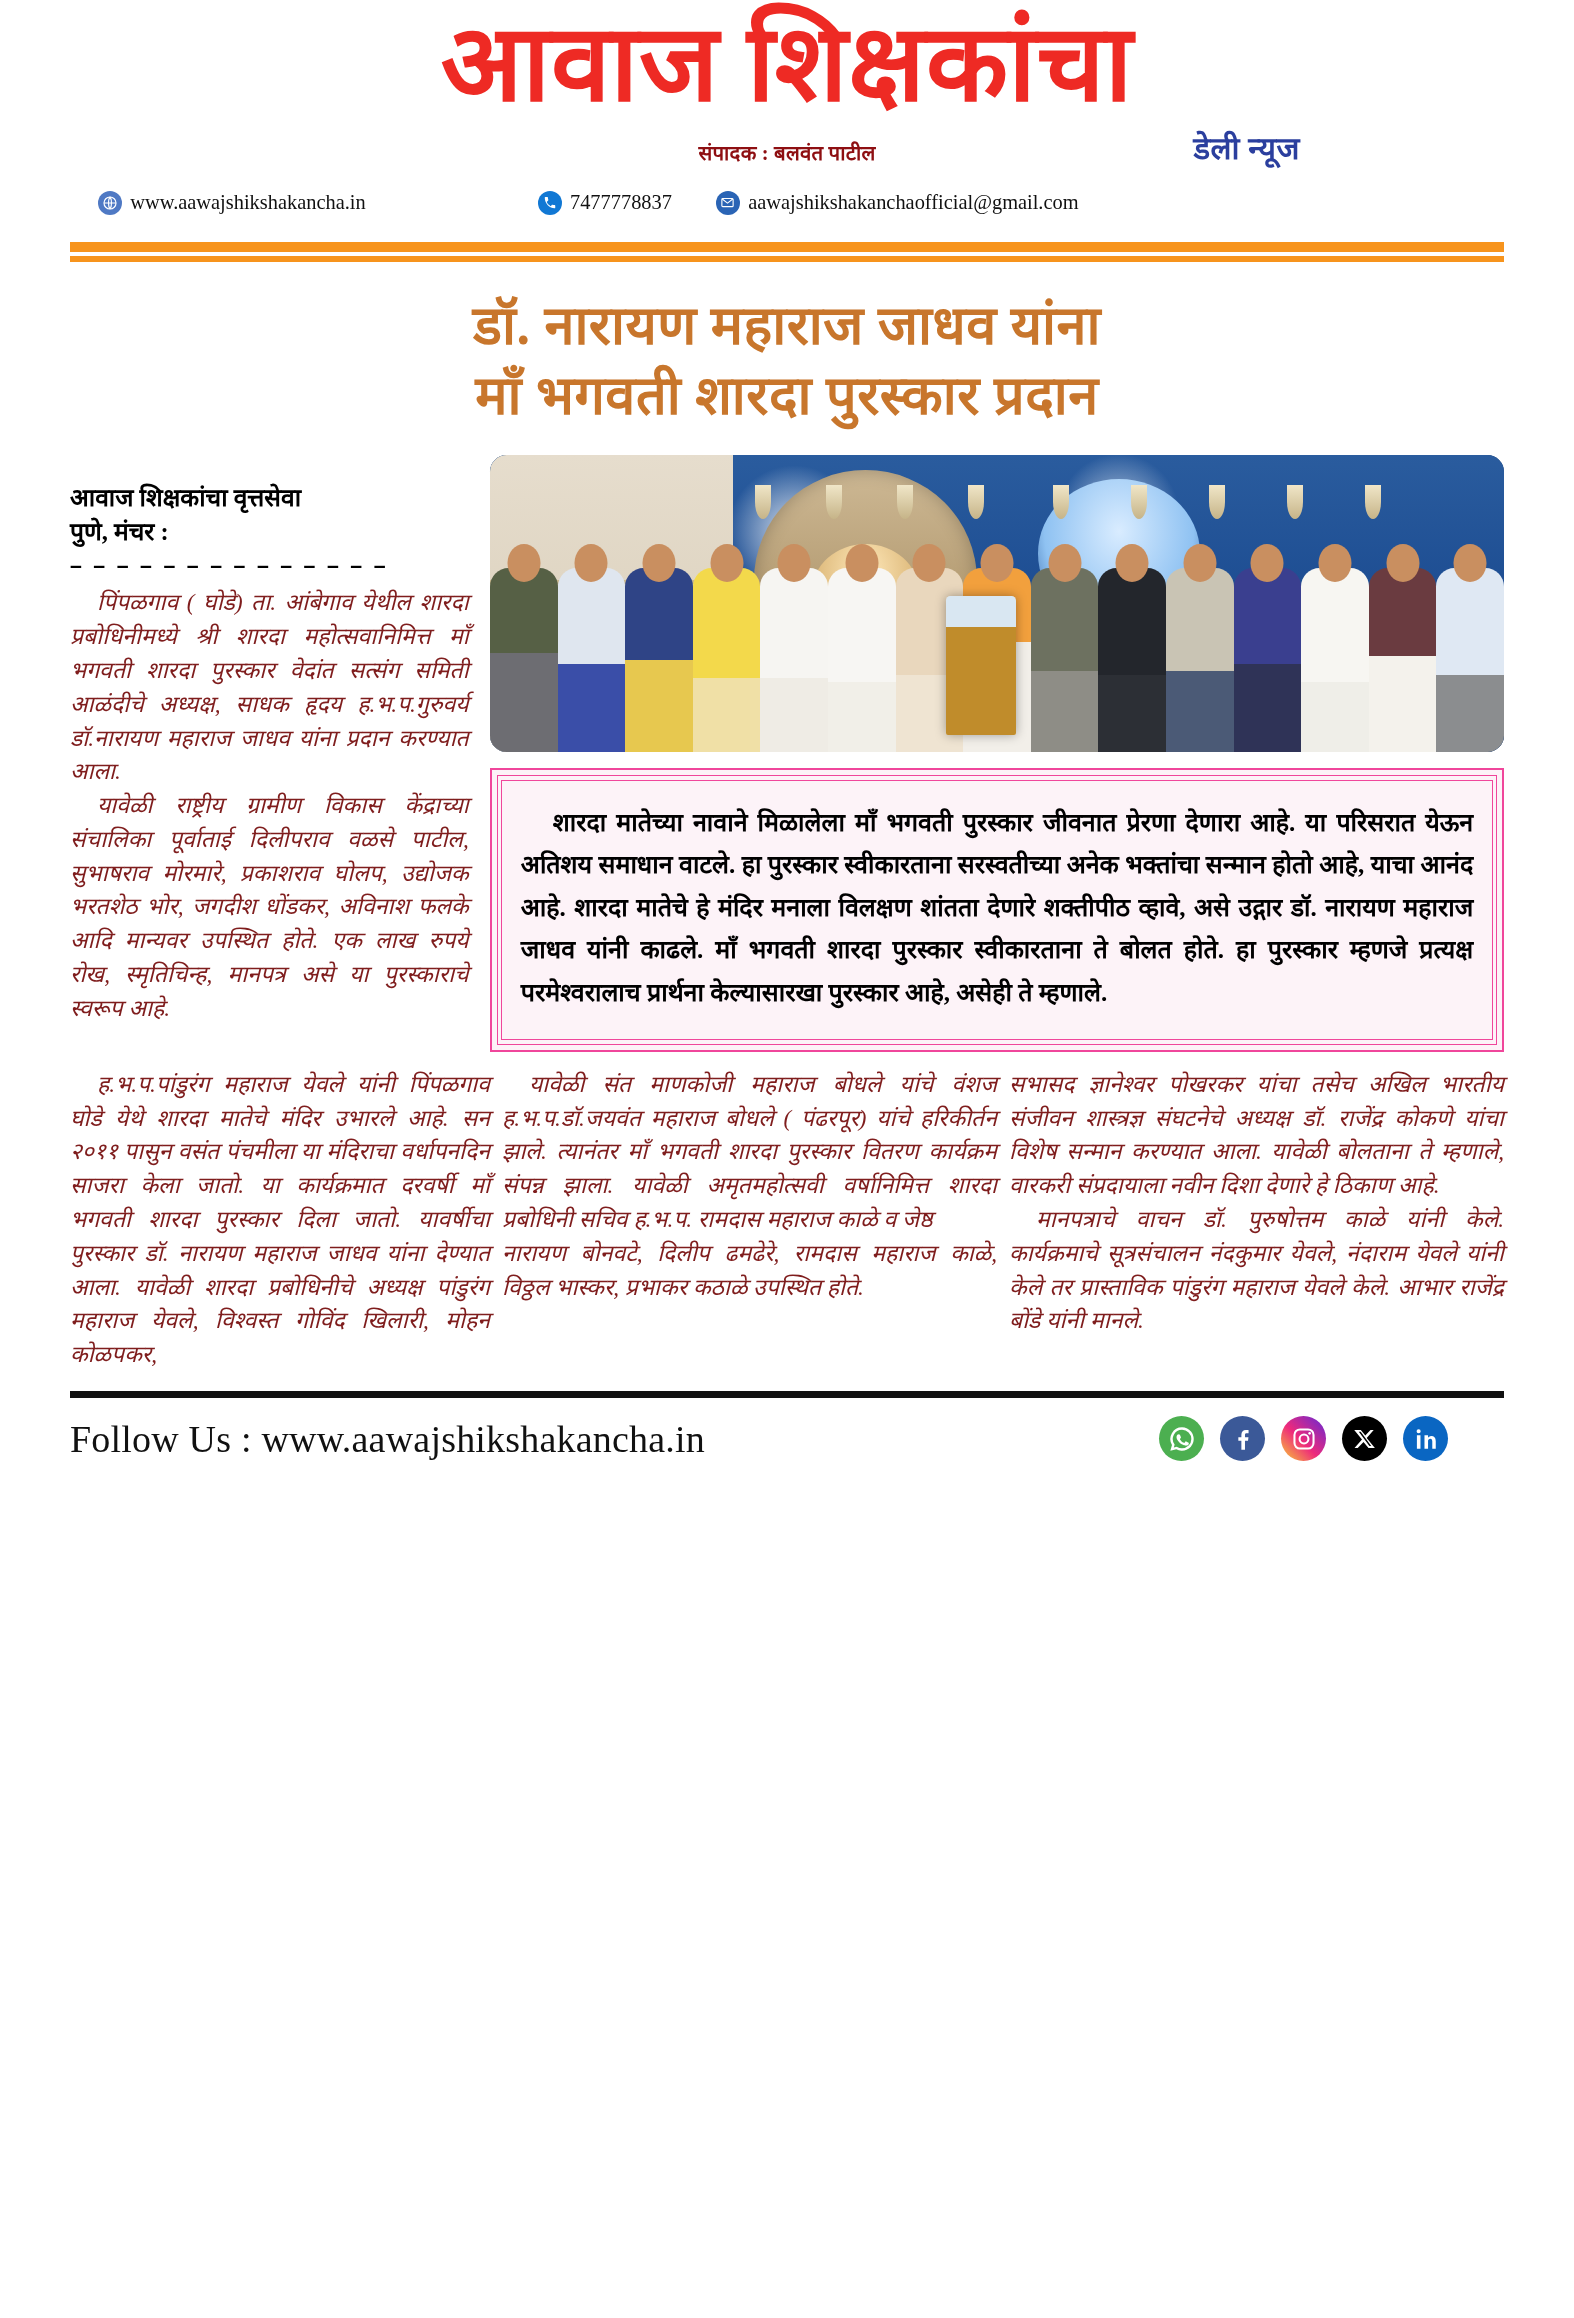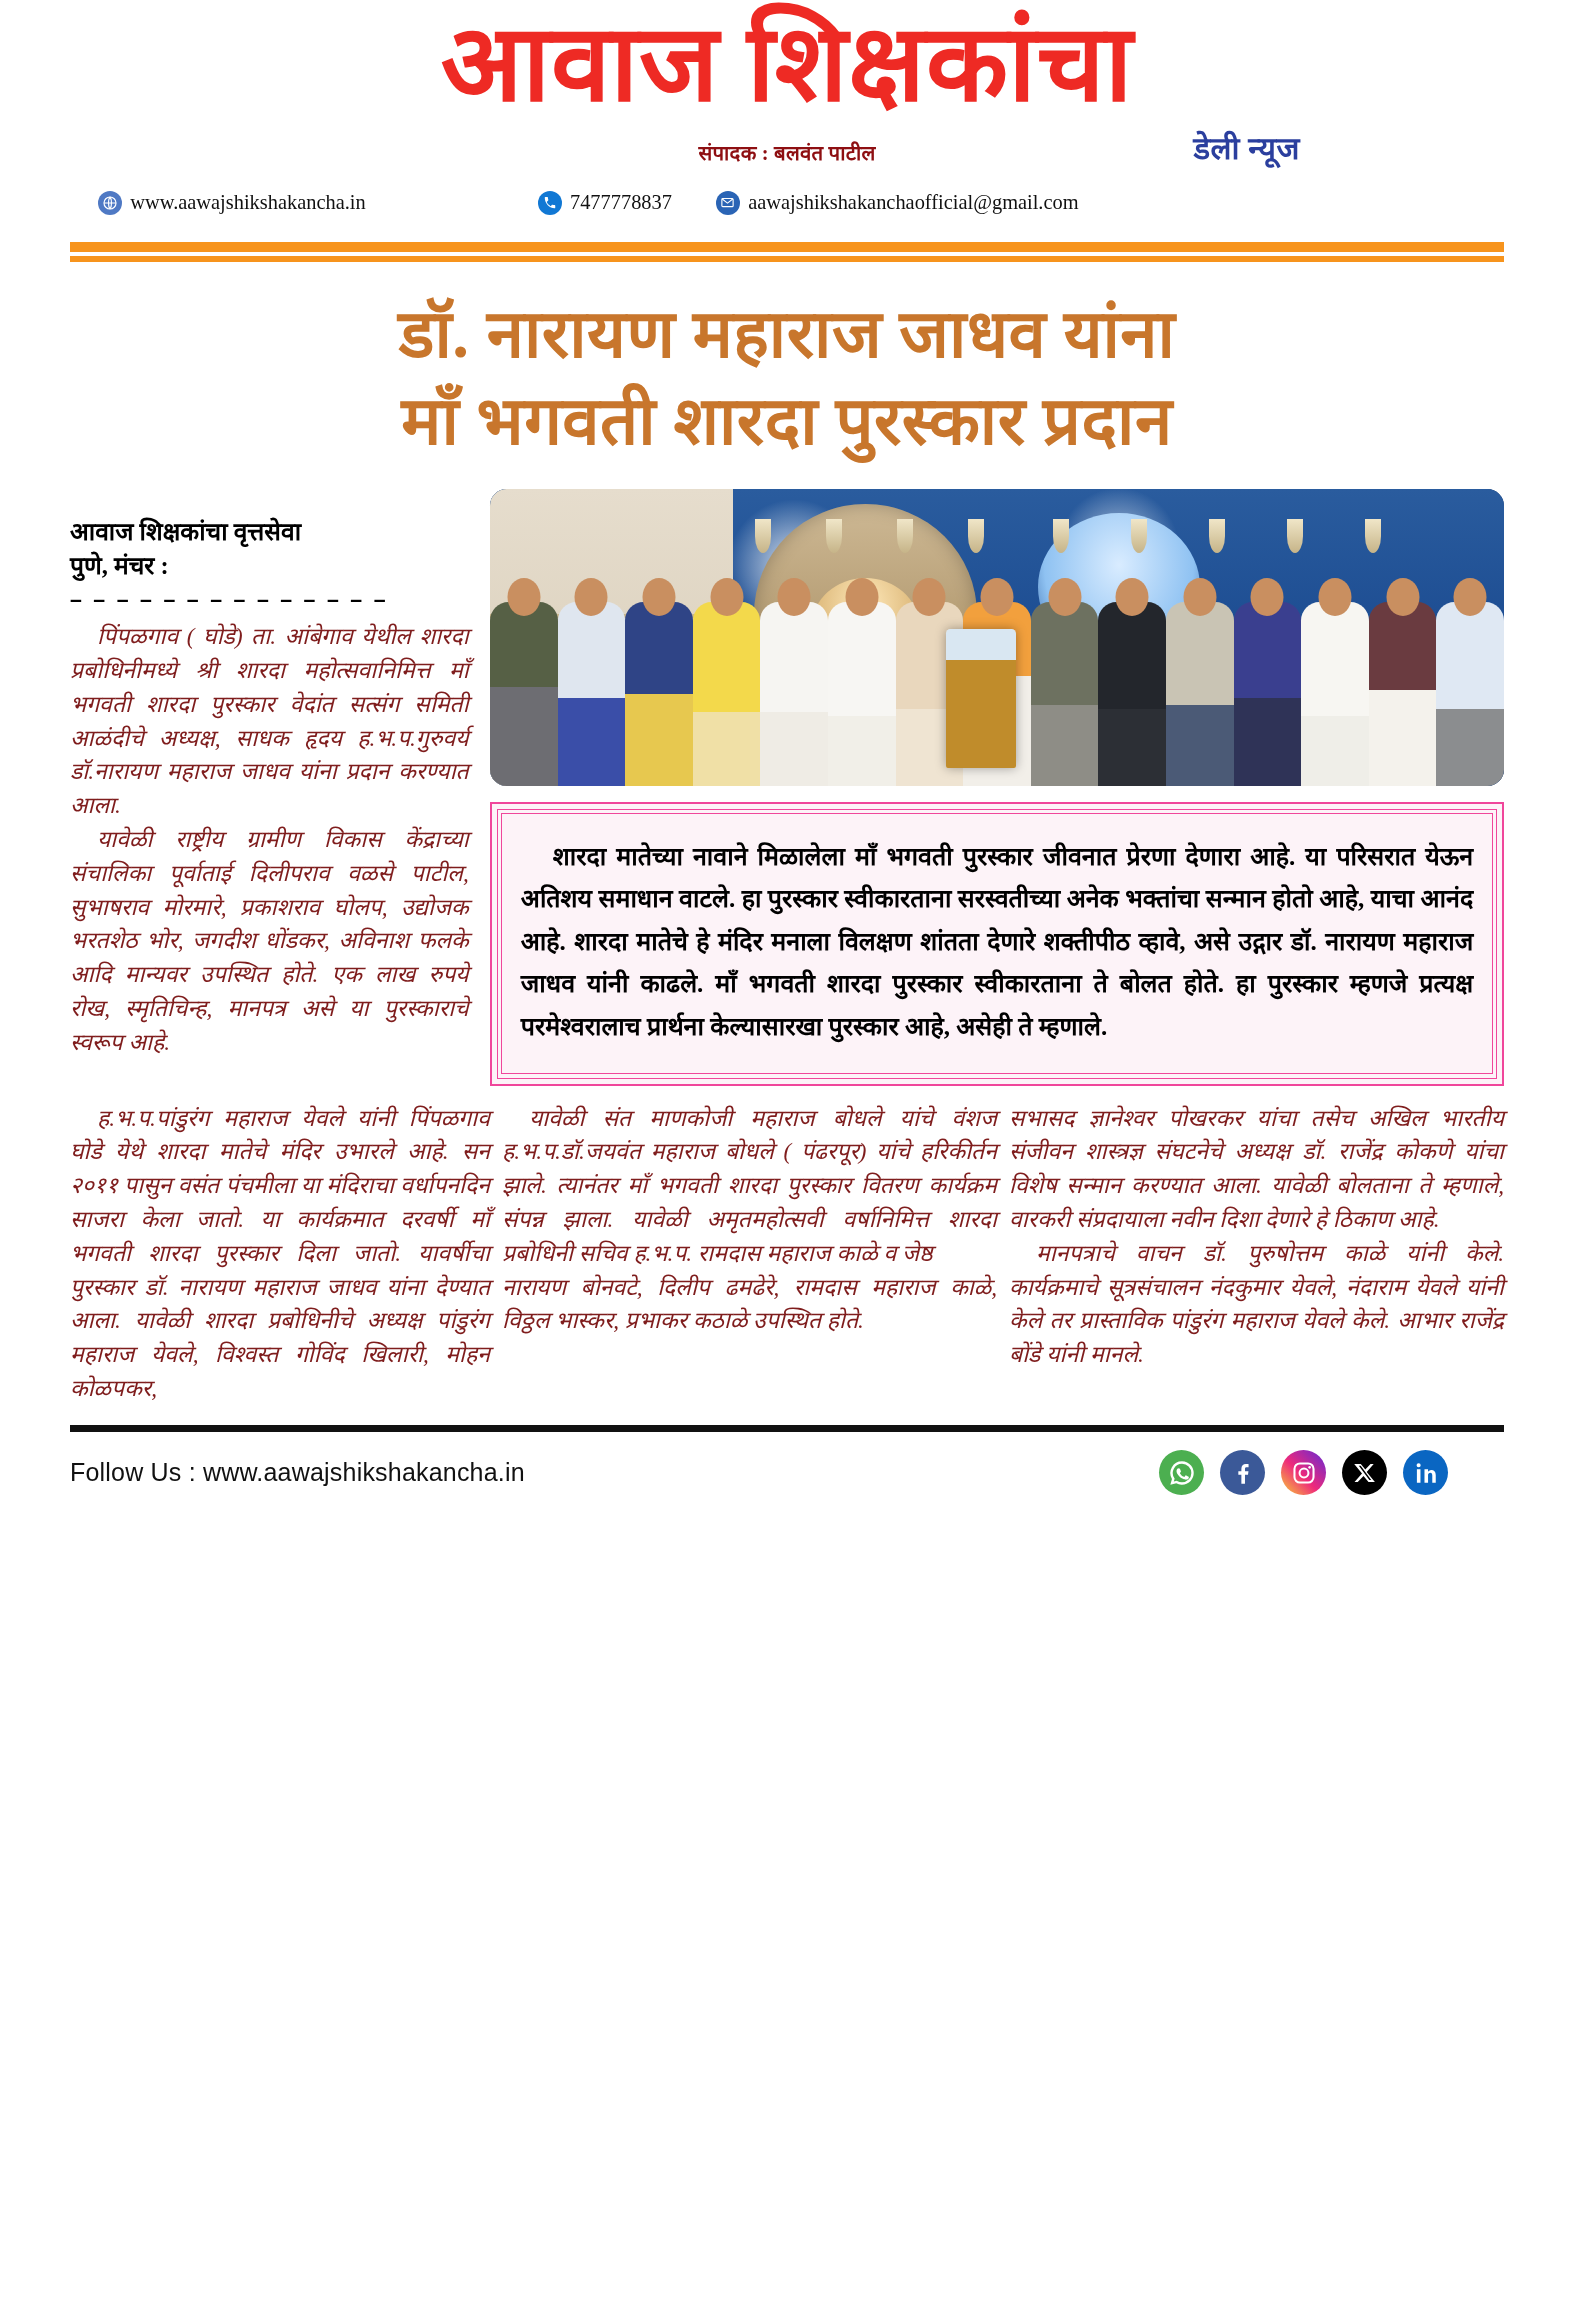--- a/index.html
+++ b/index.html
@@ -93,21 +93,21 @@
   }
   .rule-orange.thin { height:6.5px; margin-top:3.7px; }
 
   
   .headline {
     text-align:center;
     margin-top:29px;
     font-family:"Liberation Serif","DejaVu Serif",serif;
     font-weight:700;
     color:#c8762c;
-    font-size:67px;
+    font-size:54px;
     line-height:1.30;
     letter-spacing:0.5px;
   }
 
   
   .body-top {
     display:flex;
     margin-top:24px;
     align-items:center;
   }
@@ -250,22 +250,22 @@
   
   .footer-rule {
     margin-top:19.5px;
     height:6.5px; background:#111; width:100%;
   }
   .footer {
     margin-top:18.5px;
     display:flex; align-items:center; justify-content:space-between;
   }
   .follow {
-    font-family:Liberation Sans, sans-serif;
-    font-size:25px;
+    font-family:Liberation Serif, serif;
+    font-size:38px;
     color:#111;
     letter-spacing:0.2px;
   }
   .socials { display:flex; align-items:center; gap:16px; padding-right:56px; }
   .soc {
     width:45px; height:45px; border-radius:50%;
     display:flex; align-items:center; justify-content:center;
     color:#fff;
   }
   .soc svg{ display:block; }

